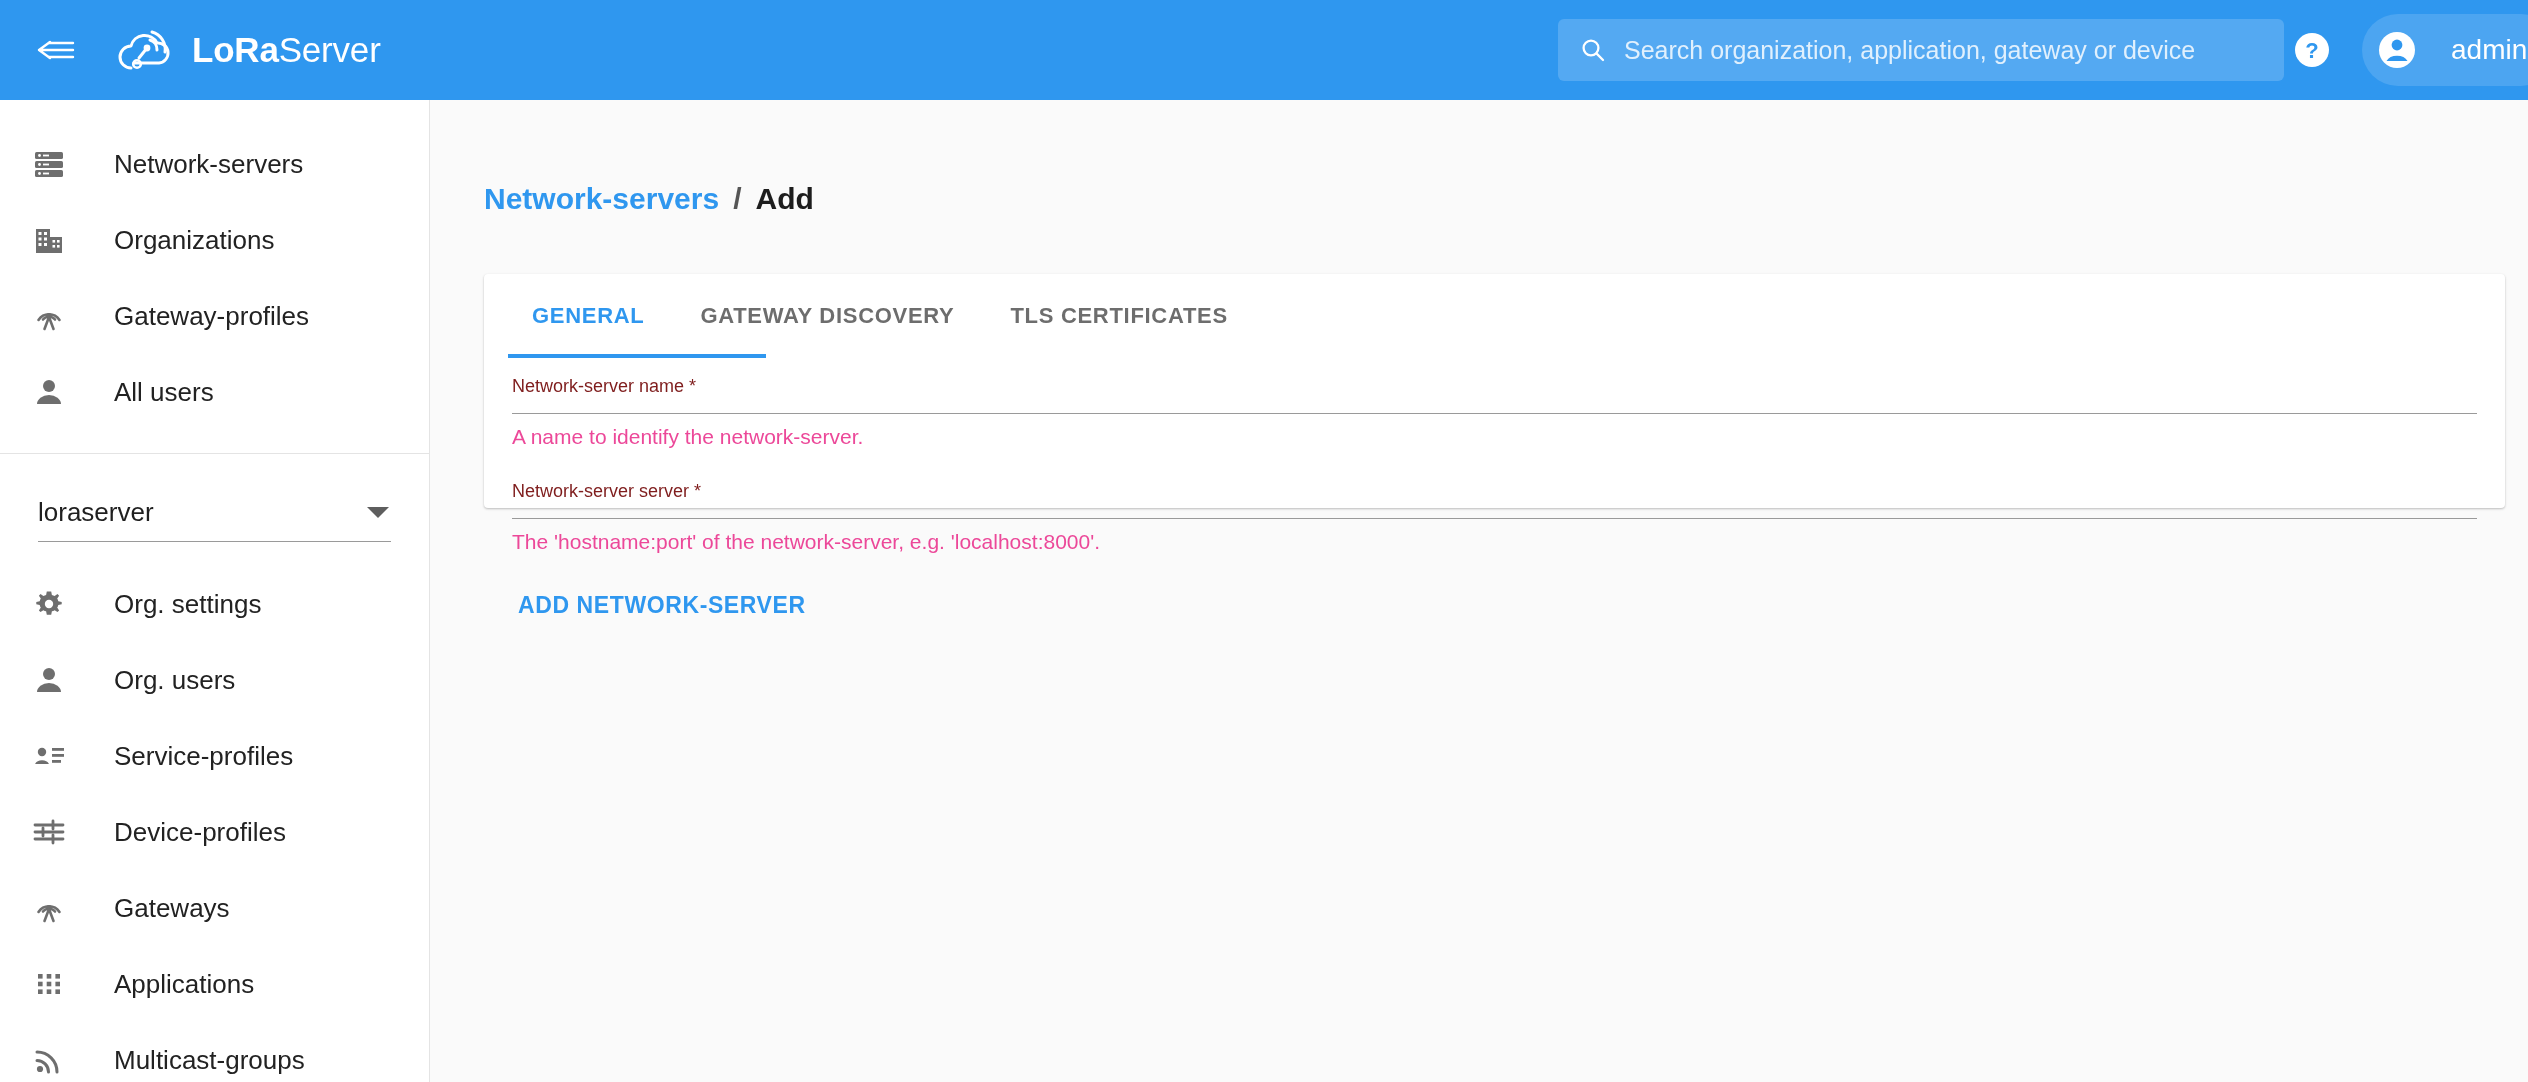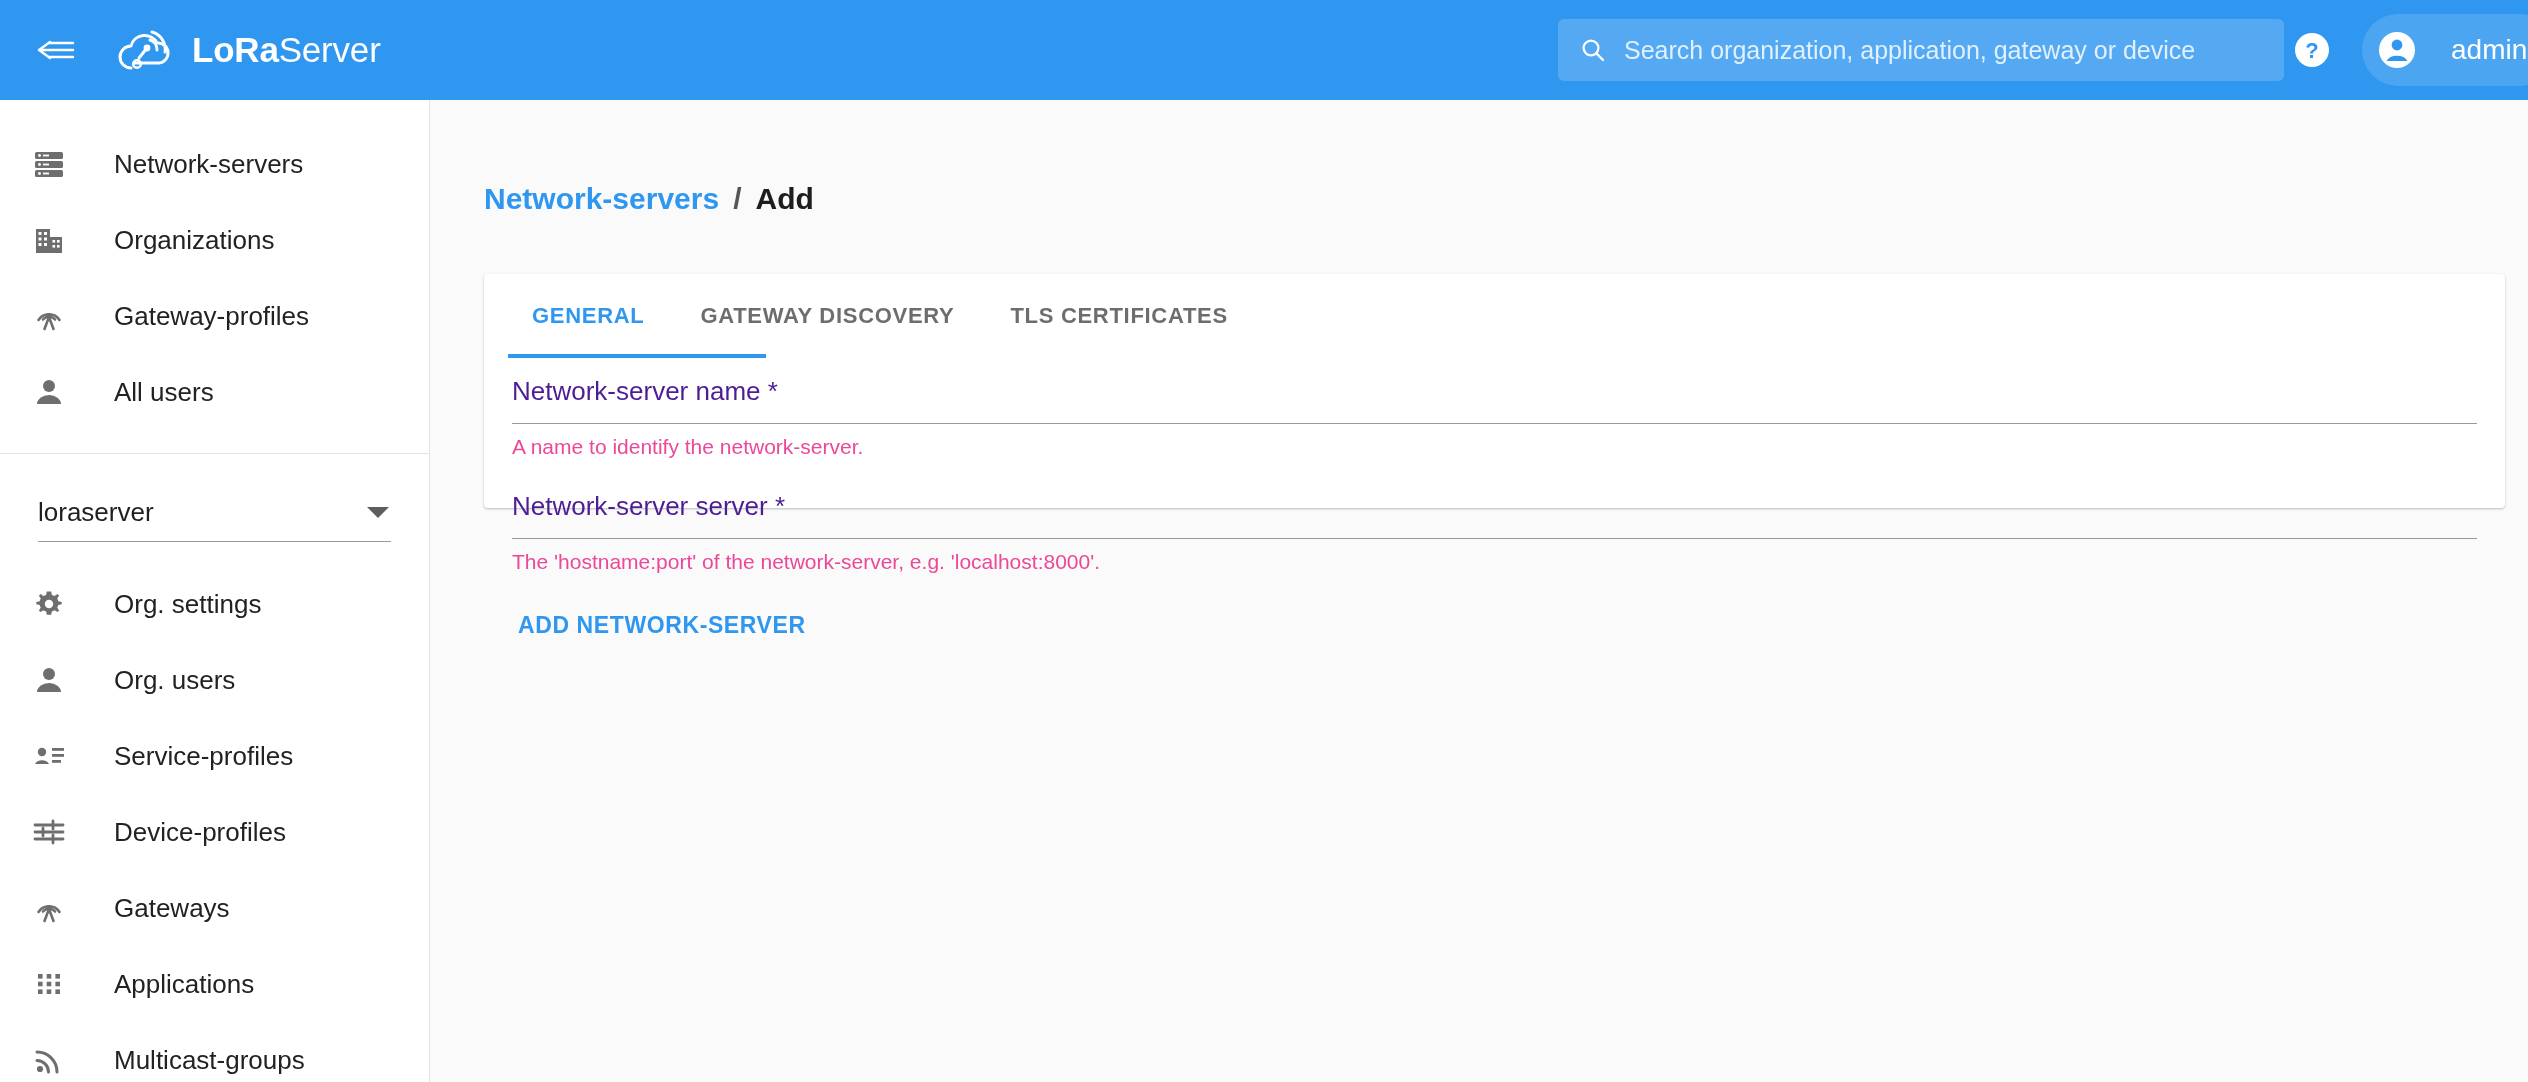--- a/index.html
+++ b/index.html
@@ -177,22 +177,22 @@
   .tab-underline {
     position: absolute;
     left: 24px; bottom: 0;
     width: 258px; height: 4px;
     background: #2f97ef;
   }
 
   .form { padding: 0 28px; }
   .field { margin-top: 18px; }
   .field-label {
-    font-size: 26px;
-    color: #4c1d95;
+    font-size: 18px;
+    color: #7f1d1d;
     padding-bottom: 13px;
   }
   .field-input {
     width: 100%; height: 2px;
     border: none; border-bottom: 1px solid #9a9a9a;
     background: transparent;
     outline: none;
     font-family: "Liberation Sans", sans-serif;
     font-size: 26px;
     color: #1f1f1f;

